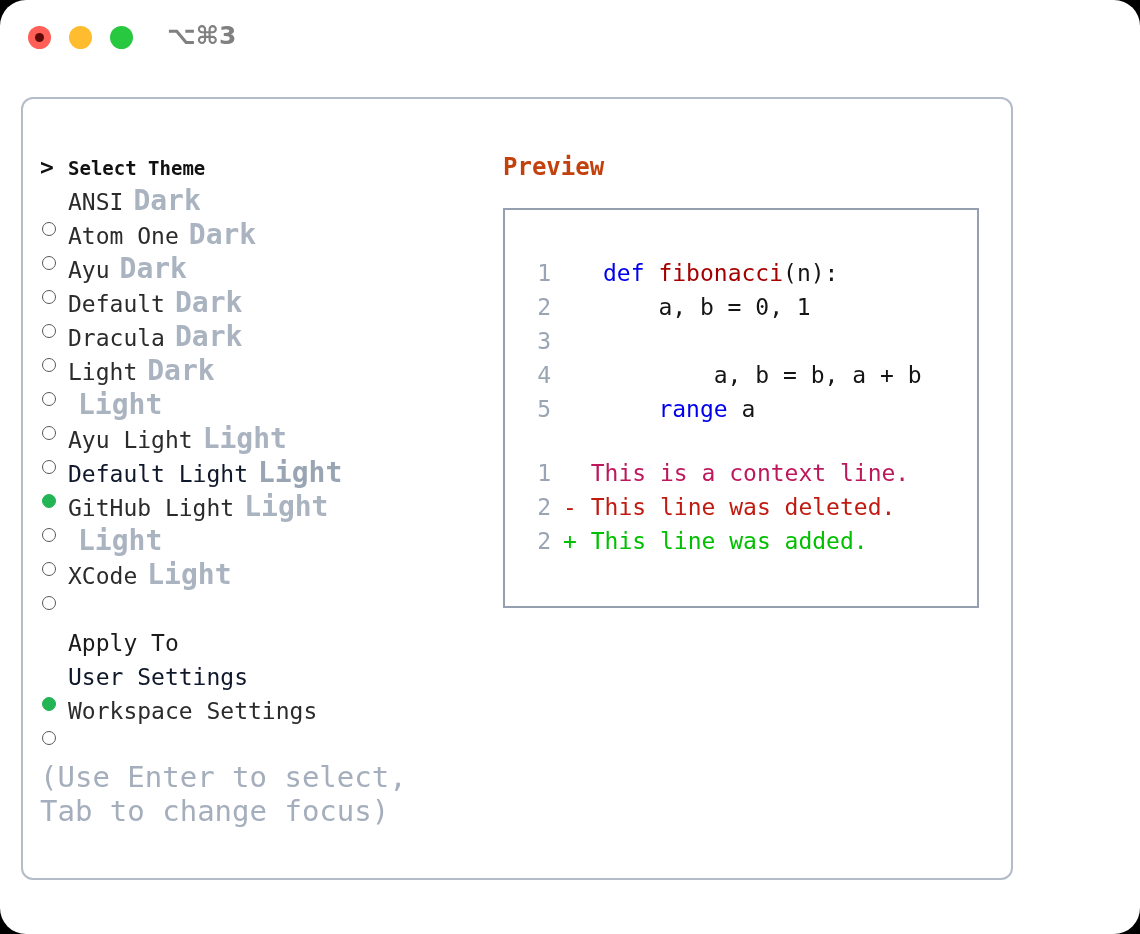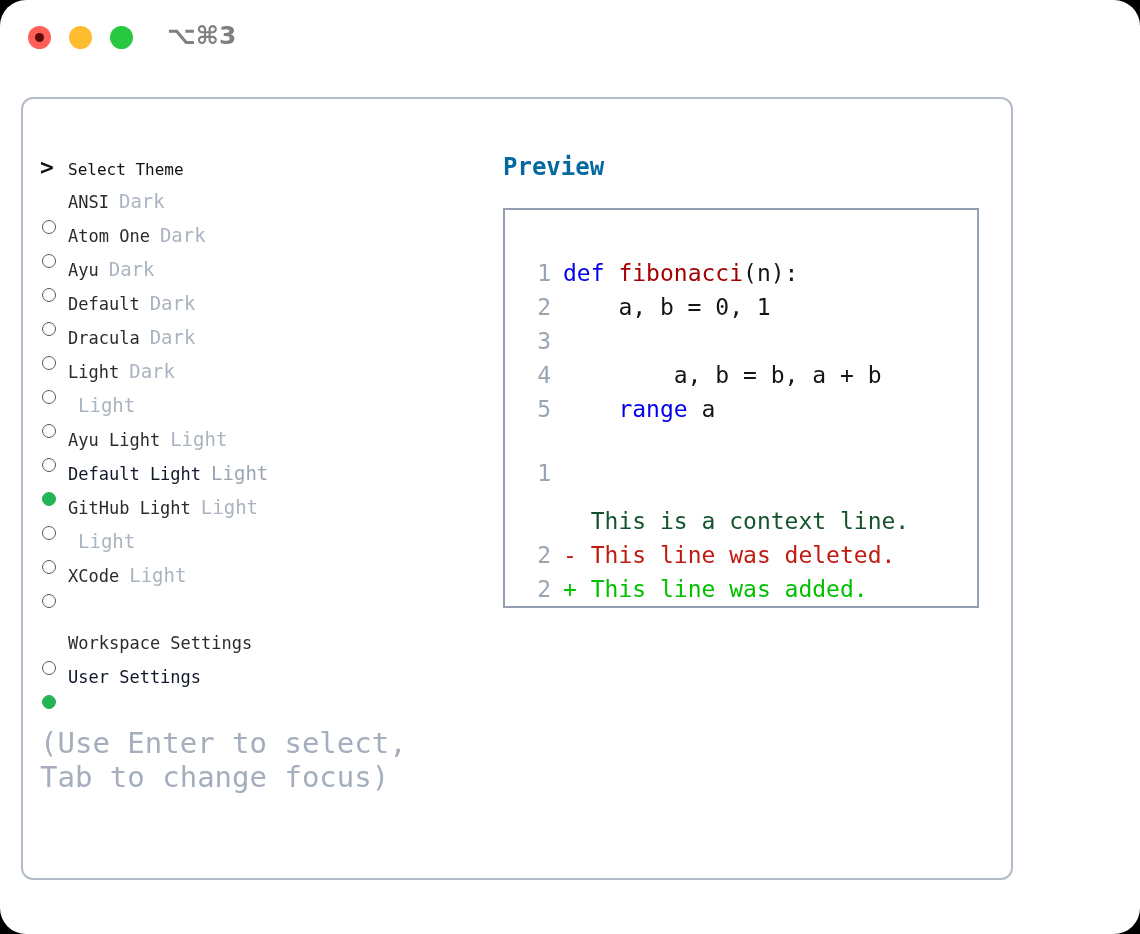--- a/index.html
+++ b/index.html
@@ -120,34 +120,35 @@
     border: 1.8px solid #55595f;
     background: transparent;
   }
   .dot.on {
     background: #22b455;
     border: 1.8px solid #22b455;
   }
 
   .label {
     color: #2b2b2b;
-    font-size: 17px;
+    font-size: 23px;
     line-height: 34px;
   }
   .label.head {
-    font-weight: normal;
+    font-weight: bold;
     color: #111111;
-    font-size: 16px;
+    font-size: 19px;
   }
   .label.selected { color: #0f172a; }
   .variant {
     color: #aab3c0;
-    font-size: 19px;
+    font-size: 28px;
     line-height: 34px;
     padding-left: 10px;
+    font-weight: bold;
   }
   .variant.selected { color: #9aa5b4; }
 
   .spacer { height: 34px; }
 
   .section-head {
     font-size: 23px;
     line-height: 34px;
     color: #1b1b1b;
     padding-left: 28px;
@@ -166,21 +167,21 @@
   
   .right-col {
     position: absolute;
     left: 480px;
     top: 51px;
     width: 490px;
   }
   .preview-title {
     font-size: 24px;
     font-weight: bold;
-    color: #0369a1;
+    color: #c2410c;
     line-height: 34px;
     margin-bottom: 24px;
   }
   .preview-box {
     width: 476px;
     height: 400px;
     border: 2px solid #94a0b0;
     box-sizing: border-box;
     background: #ffffff;
     padding: 46px 0 0 0;
@@ -191,25 +192,25 @@
     line-height: 34px;
     white-space: pre;
     font-family: "DejaVu Sans Mono", monospace;
   }
   .lineno {
     flex: 0 0 46px;
     text-align: right;
     padding-right: 12px;
     color: #9aa5b4;
   }
-  .code-text { color: #151515; }
+  .code-text { color: #151515; margin-left: 40px; }
   .kw   { color: #0000ee; }
   .fn   { color: #a50000; }
   .plain{ color: #151515; }
-  .ctx  { color: #14532d; margin-top: 48px; }
+  .ctx  { color: #be185d; }
   .del  { color: #c01b10; }
   .add  { color: #00c000; }
 
   .gap-line { height: 30px; }
 </style>
 </head>
 <body>
 
 <div class="window">
 
@@ -241,24 +242,25 @@
           <div class="row"><span class="marker"><span class="dot off"></span></span><span class="variant">Light</span></div>
           <div class="row"><span class="marker"><span class="dot off"></span></span><span class="label">Ayu Light</span><span class="variant">Light</span></div>
           <div class="row"><span class="marker"><span class="dot on"></span></span><span class="label selected">Default Light</span><span class="variant selected">Light</span></div>
           <div class="row"><span class="marker"><span class="dot off"></span></span><span class="label">GitHub Light</span><span class="variant">Light</span></div>
           <div class="row"><span class="marker"><span class="dot off"></span></span><span class="variant">Light</span></div>
           <div class="row"><span class="marker"><span class="dot off"></span></span><span class="label">XCode</span><span class="variant">Light</span></div>
         </div>
 
       <div class="spacer"></div>
 
+      <div class="section-head">Apply To</div>
 
       <div id="apply-list">
+          <div class="row"><span class="marker"><span class="dot on"></span></span><span class="label selected">User Settings</span></div>
           <div class="row"><span class="marker"><span class="dot off"></span></span><span class="label">Workspace Settings</span></div>
-          <div class="row"><span class="marker"><span class="dot on"></span></span><span class="label selected">User Settings</span></div>
         </div>
 
       <div class="hint">(Use Enter to select, Tab to change focus)</div>
     </div>
 
     <div class="right-col">
       <div class="preview-title">Preview</div>
       <div class="preview-box">
         <div id="code-block">
             <div class="code-line"><span class="lineno">1</span><span class="code-text"><span class="kw">def</span><span class="plain"> </span><span class="fn">fibonacci</span><span class="plain">(n):</span></span></div>

